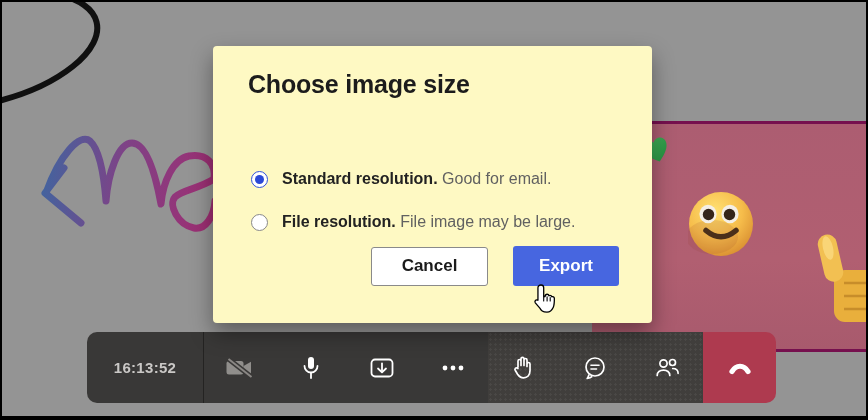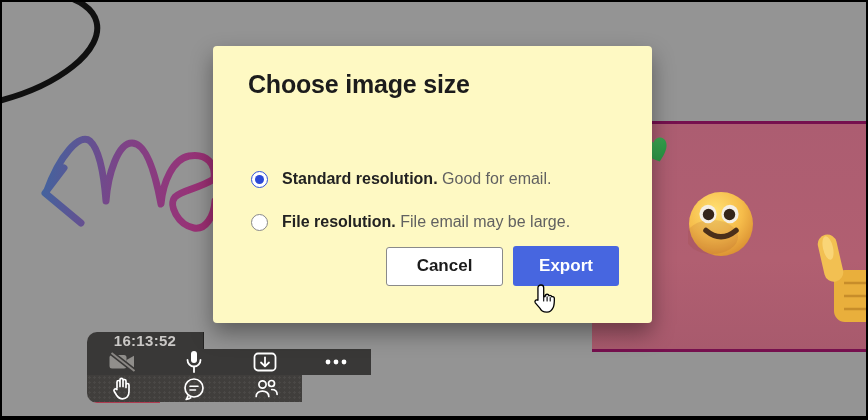--- a/index.html
+++ b/index.html
@@ -10,21 +10,21 @@
   
   #ink-layer{left:0;top:0;width:864px;height:414px;z-index:1;pointer-events:none;}
 
   
   .pink-panel{left:590px;top:119px;right:0;height:231px;z-index:2;box-sizing:border-box;
     background:linear-gradient(180deg,#ac5d71 0%,#b15f71 60%,#a85a6d 100%);
     border-top:3px solid #76104e;border-bottom:3px solid #76104e;overflow:hidden;}
 
   
   .toolbar{left:85px;top:330px;width:689px;height:71px;z-index:3;display:flex;
-    border-radius:10px;overflow:hidden;flex-direction:column;}
+    border-radius:10px;overflow:hidden;}
   .tb-sec{display:flex;align-items:center;justify-content:space-around;height:100%;}
   .tb-time{width:116px;background:#393837;border-right:1px solid #242322;
     justify-content:center;color:#cac8c6;font-size:15px;font-weight:700;letter-spacing:.3px;}
   .tb-mid{width:284px;background:#393837;}
   .tb-alt{width:215px;background:#403e3c;
     background-image:radial-gradient(rgba(255,255,255,0.05) 1px,transparent 1.2px);
     background-size:5px 5px;}
   .tb-red{width:73px;background:#ae3a4f;justify-content:center;}
   .tb-btn{display:flex;align-items:center;justify-content:center;width:64px;height:100%;cursor:pointer;}
 
@@ -36,21 +36,21 @@
   .radio-row{position:absolute;left:38px;height:24px;display:flex;align-items:center;cursor:pointer;margin-top:20px;}
   .radio-row.r1{top:101px;} .radio-row.r2{top:144px;}
   .radio{box-sizing:border-box;width:17px;height:17px;border-radius:50%;background:#fff;flex:0 0 auto;
     display:flex;align-items:center;justify-content:center;}
   .radio.sel{border:1.6px solid #3052da;}
   .radio.sel .dot{width:9px;height:9px;border-radius:50%;background:#2b49d6;}
   .radio.unsel{border:1px solid #898989;}
   .radio-label{margin-left:14px;font-size:16px;white-space:nowrap;}
   .radio-label .b{font-weight:700;color:#222;}
   .radio-label .r{color:#616161;}
-  .btn-row{position:absolute;right:33px;top:200px;display:flex;gap:10px;align-items:center;justify-content:flex-end;}
+  .btn-row{position:absolute;right:33px;top:200px;display:flex;gap:25px;align-items:center;justify-content:flex-end;}
   .btn{box-sizing:border-box;display:flex;align-items:center;justify-content:center;
     border-radius:3px;font-size:17px;cursor:pointer;}
   .btn-cancel{width:117px;height:39px;background:#fff;border:1px solid #8a8a8a;
     color:#1b1b1b;font-weight:700;}
   .btn-export{width:106px;height:40px;background:#4766e0;border:none;color:#fff;font-weight:700;}
 
   #cursor{left:529px;top:281px;z-index:6;pointer-events:none;}
 </style>
 </head>
 <body>
@@ -195,21 +195,21 @@
       <span class="radio-label">
         <span class="b">Standard resolution.</span>
         <span class="r">Good for email.</span>
       </span>
     </div>
 
     <div class="radio-row r2">
       <span class="radio unsel"></span>
       <span class="radio-label">
         <span class="b">File resolution.</span>
-        <span class="r">File email may be large.</span>
+        <span class="r">File image may be large.</span>
       </span>
     </div>
 
     <div class="btn-row">
       <button class="btn btn-cancel">Cancel</button>
       <button class="btn btn-export">Export</button>
     </div>
   </div>
 
   <svg id="cursor" class="abs" width="27" height="33" viewBox="0 0 27 33">

